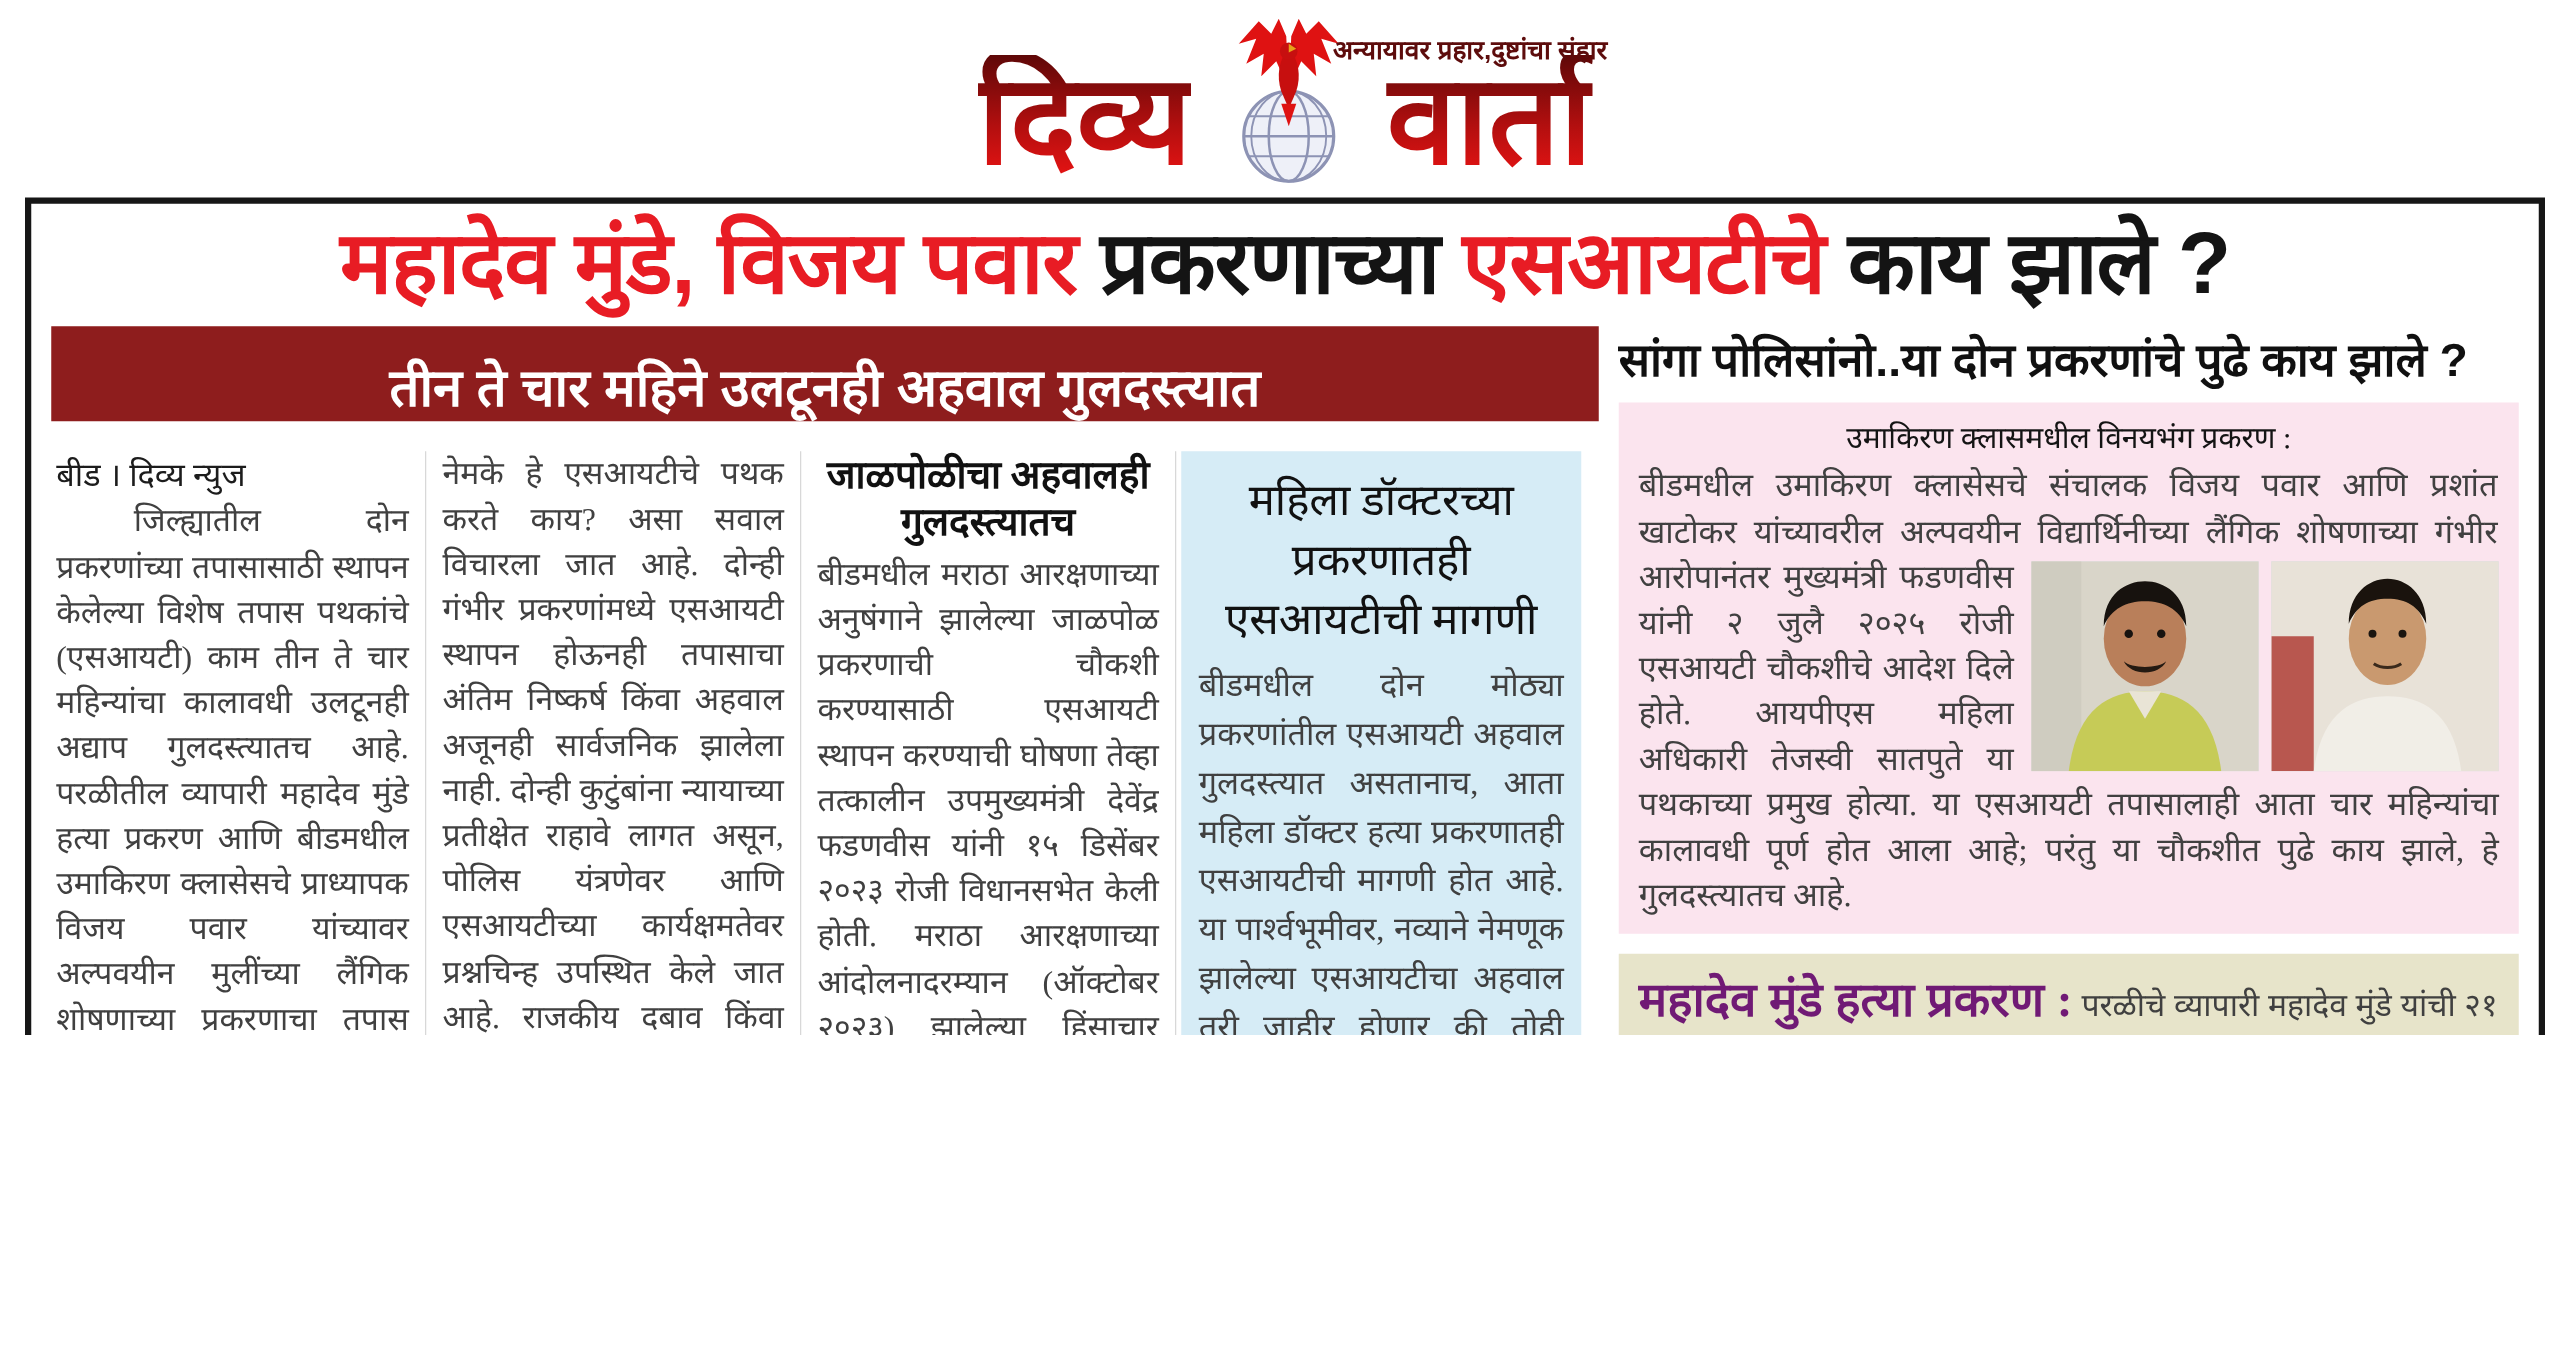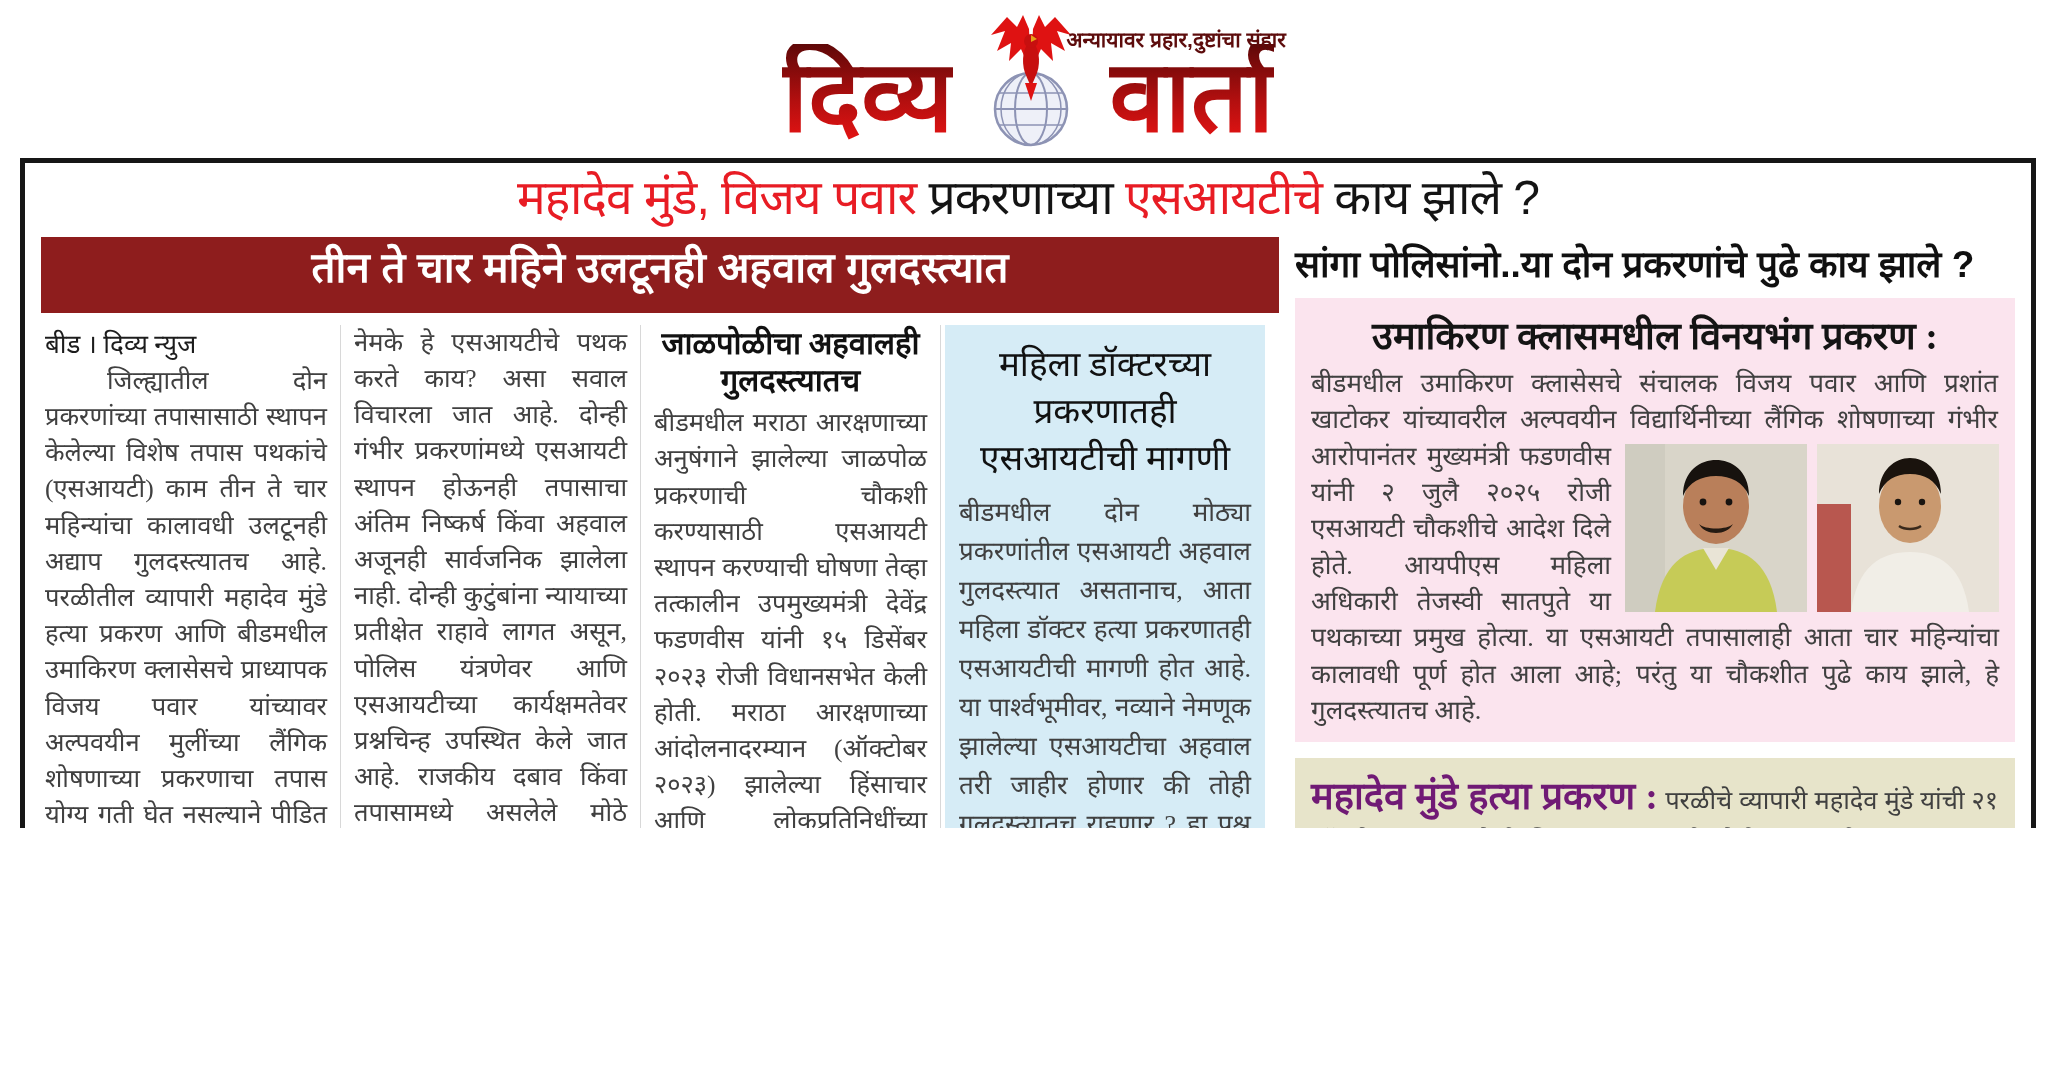--- a/index.html
+++ b/index.html
@@ -12,46 +12,46 @@
   .mast-word{font-family:"Liberation Sans", sans-serif;font-weight:bold;font-size:100px;line-height:1.05;
              background:linear-gradient(#5f0808,#b40f0f 55%,#ee1414);-webkit-background-clip:text;background-clip:text;color:transparent;}
   .mast-logo{position:relative;width:120px;height:140px;flex:none;}
   .mast-logo svg{position:absolute;left:0;top:0;}
   .mast-tagline{position:absolute;right:-12px;top:16px;font-family:"Liberation Sans", sans-serif;
                 font-size:21px;font-weight:bold;color:#5d0c0c;white-space:nowrap;}
 
   
   .paper-box{margin:0 20px;border:5px solid #161616;background:#fff;padding:4px 16px 10px 16px;height:826px;box-sizing:border-box;}
   .headline{margin:4px 0 12px 0;text-align:center;font-family:"Liberation Sans", sans-serif;
-            font-weight:normal;font-size:48px;line-height:1.12;letter-spacing:-1px;white-space:nowrap;}
+            font-weight:bold;font-size:70px;line-height:1.12;letter-spacing:-1px;white-space:nowrap;}
   .headline .red{color:#e81c24;}
   .headline .blk{color:#141414;}
 
   .content{display:flex;gap:16px;}
   .left-zone{width:1238px;flex:none;}
-  .banner{height:76px;background:#8e1d1d;display:flex;align-items:flex-start;justify-content:center;margin-bottom:12px;}
+  .banner{height:76px;background:#8e1d1d;display:flex;align-items:flex-end;justify-content:center;margin-bottom:24px;}
   .banner span{color:#ffffff;font-family:"Liberation Sans", sans-serif;font-weight:bold;font-size:42px;}
 
   .cols{display:flex;align-items:stretch;}
   .col{width:300px;padding:0 13px;box-sizing:border-box;border-right:1px solid #d8d8d8;}
   .col:first-child{padding-left:4px;}
   .body-text{margin:0;font-size:25.5px;line-height:1.42;text-align:justify;color:#404040;}
   .indent{text-indent:62px;}
   .dateline{text-align:left;font-size:26px;margin-bottom:2px;}
   .col3-head{margin:0 0 6px 0;text-align:center;font-weight:bold;font-size:31px;line-height:1.2;color:#111;}
 
   .blue-box{width:320px;box-sizing:border-box;background:#d6ecf6;padding:14px 14px;border-right:none;margin-left:4px;align-self:flex-start;}
   .blue-head{margin:2px 0 10px 0;text-align:center;font-weight:normal;font-size:35px;line-height:1.35;color:#111;}
   .blue-box .body-text{font-size:26px;line-height:1.5;}
 
   .right-zone{flex:1;min-width:0;}
   .right-headline{margin:0 0 10px 0;font-family:"Liberation Sans", sans-serif;font-weight:bold;font-size:37px;color:#101010;}
 
   .pink-box{background:#fbe4ee;padding:10px 16px 12px 16px;}
-  .pink-head{margin:0 0 6px 0;text-align:center;font-weight:bold;font-size:38px;color:#141414;}
+  .pink-head{margin:0 0 6px 0;text-align:center;font-weight:normal;font-size:24px;color:#141414;}
   .flow::after{content:"";display:block;clear:both;}
   .spacer-float{float:right;width:1px;height:74px;}
   .photos-float{float:right;clear:right;margin:4px 0 6px 14px;display:flex;gap:10px;}
   .photo{width:182px;height:168px;background:#ddd;overflow:hidden;flex:none;}
   .photo svg{display:block;}
   .pink-box .body-text{font-size:26px;line-height:1.4;}
 
   .olive-box{background:#e7e4ca;margin-top:16px;padding:12px 16px 14px 16px;}
   .olive-box .spacer-float{height:80px;}
   .photo-float{float:right;clear:right;margin:4px 0 6px 14px;width:128px;height:178px;

